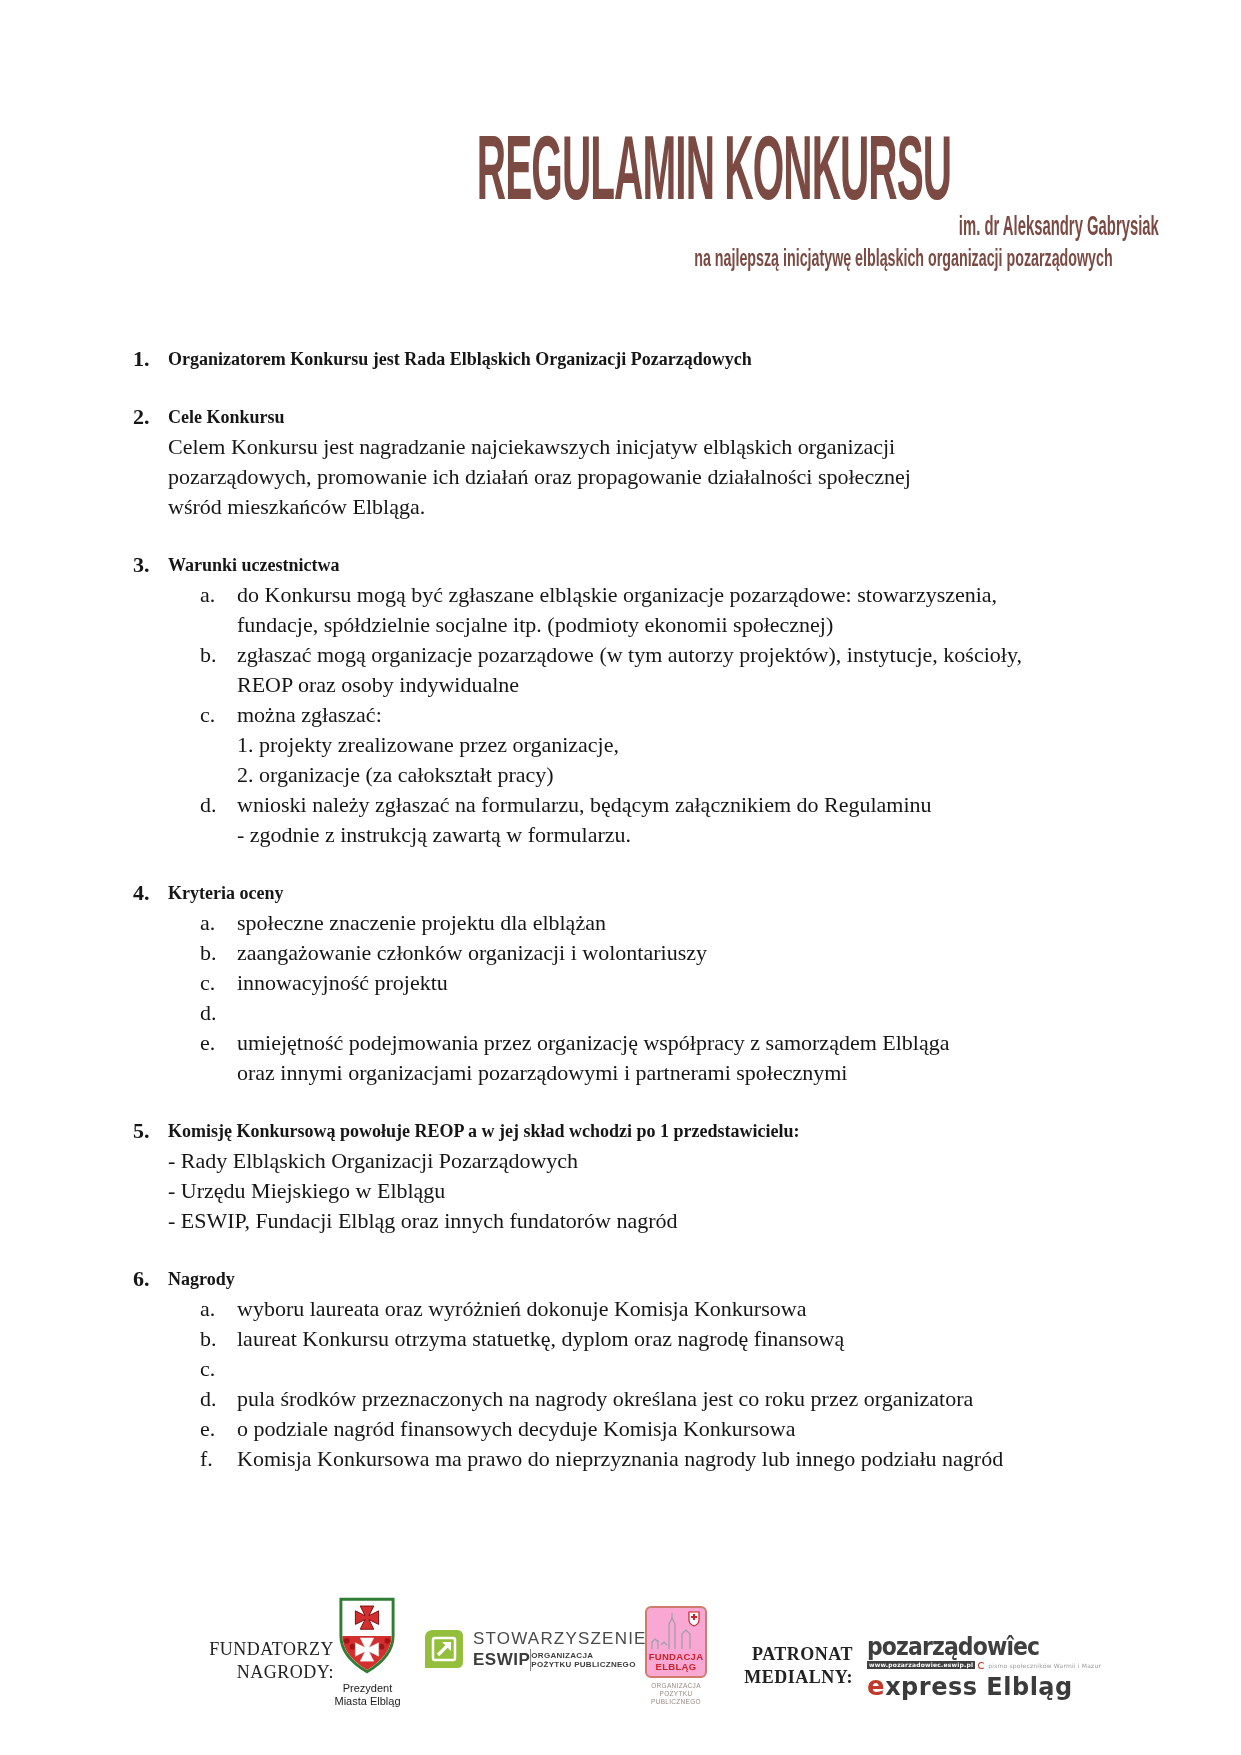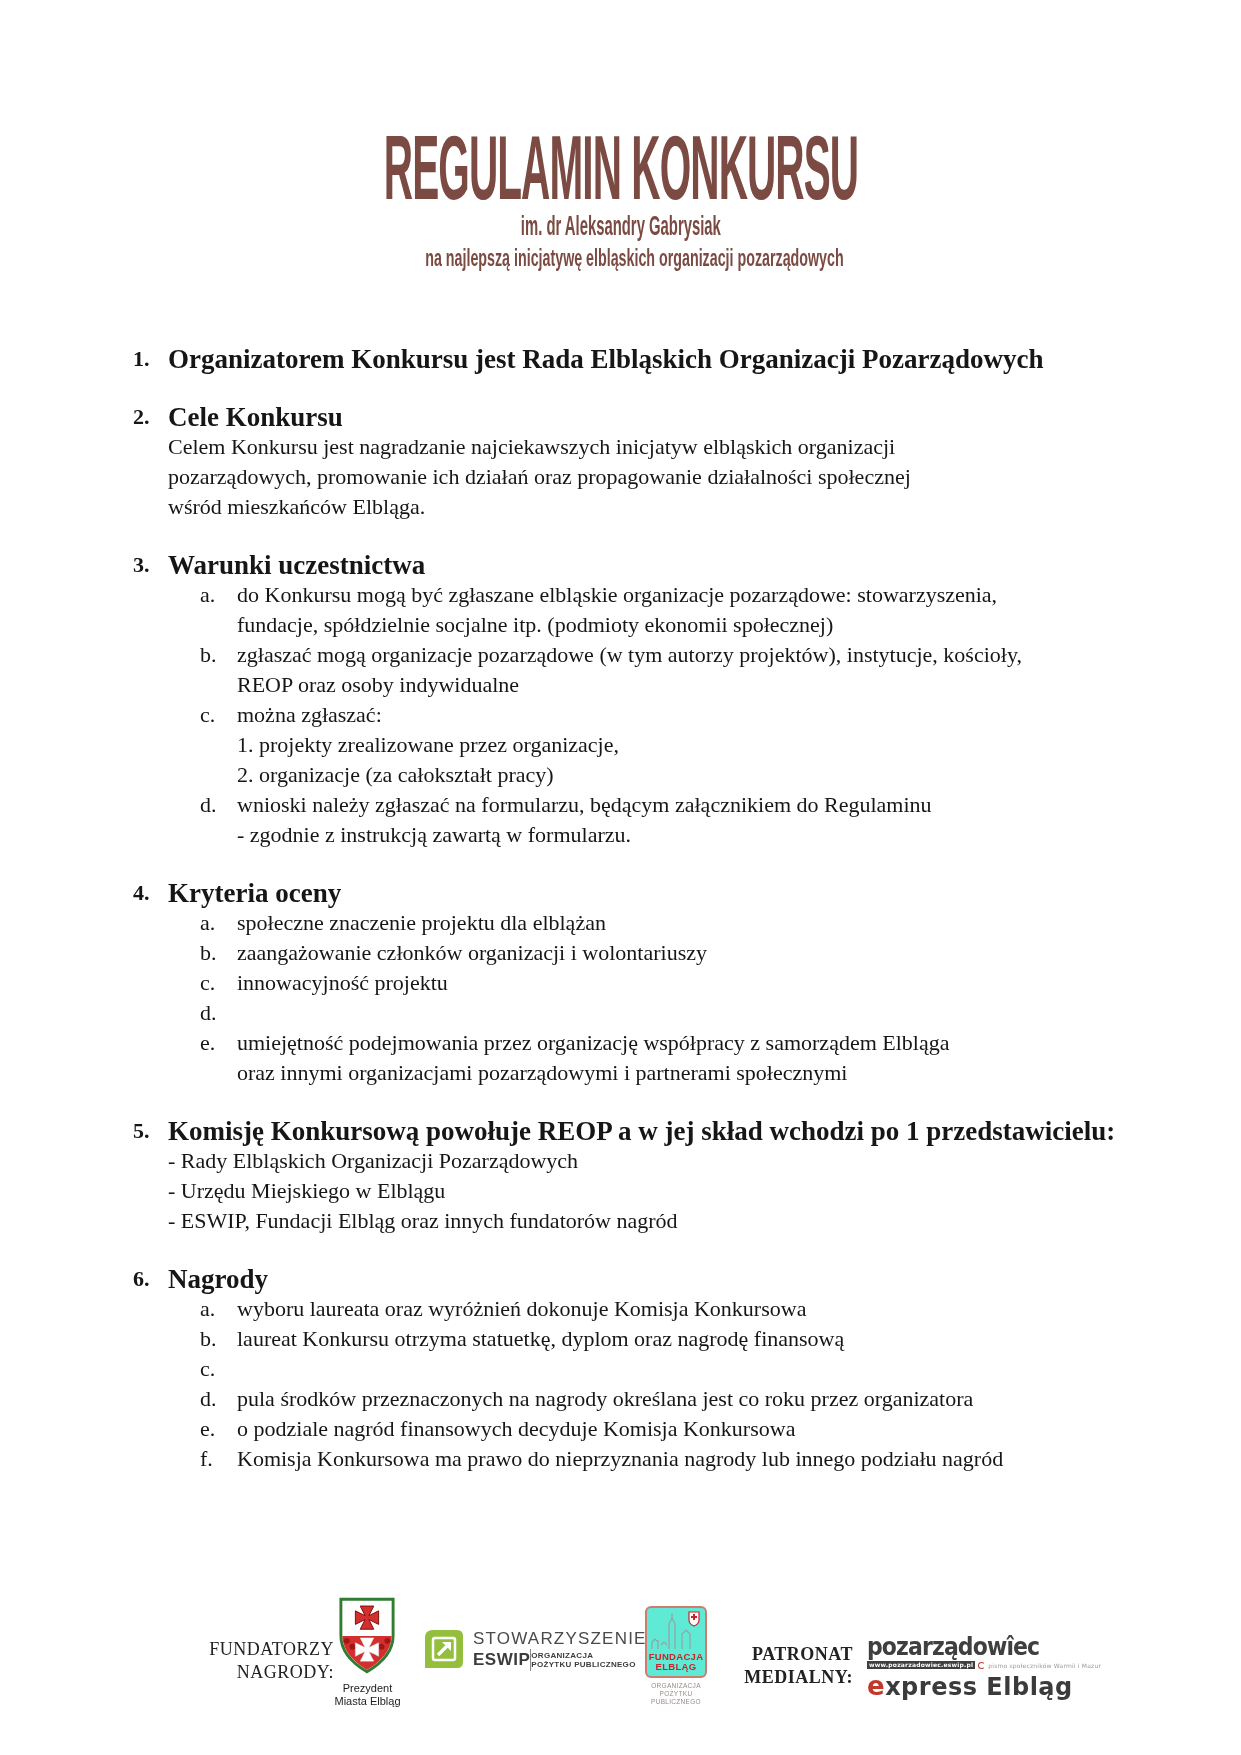--- a/index.html
+++ b/index.html
@@ -5,21 +5,21 @@
   html,body{margin:0;padding:0;background:#ffffff;}
   .page{
     position:relative;
     width:1241px;height:1755px;
     background:#ffffff;
     overflow:hidden;
     font-family:"Liberation Serif", serif;
     color:#161616;
   }
   
-  .doc-title{ text-align:center; }
+  .doc-title{ text-align:right; }
   .title-main{ margin-top:128px; height:82px; line-height:80px; white-space:nowrap; }
   .title-main span{
     display:inline-block;
     font-family:"Liberation Sans", sans-serif;
     font-weight:700; font-size:90px; line-height:80px;
     letter-spacing:-2px;
     transform:scaleX(.45); transform-origin:center;
     color:#7b4a42;
   }
   .title-sub1{ margin-top:2px; height:30px; line-height:28px; white-space:nowrap;}
@@ -36,21 +36,21 @@
     font-family:"Liberation Sans", sans-serif;
     font-weight:700; font-size:23px;
     transform:scaleX(.62); transform-origin:center;
     color:#7b4a42;
   }
   
   #sections{ margin-top:72px; }
   .section{ display:flex; padding-left:133px; margin-bottom:28px; }
   .num{ width:35px; font-weight:700; font-size:22px; line-height:30px; }
   .content{ flex:1; }
-  .heading{ font-weight:700; font-size:27px; line-height:30px; }
+  .heading{ font-weight:700; font-size:18px; line-height:30px; }
   .line{ font-size:22px; line-height:30px; white-space:nowrap; }
   .sub{ display:flex; padding-left:32px; }
   .sub-label{ width:37px; font-size:22px; line-height:30px; }
   
   .footer-label{
     position:absolute; text-align:right;
     font-family:"Liberation Serif", serif;
     font-size:18px; line-height:23px; letter-spacing:.5px; color:#222;
   }
   .caption{
@@ -62,21 +62,21 @@
   .eswip{ position:absolute; left:424px; top:1629px; display:flex; gap:9px;
           font-family:"Liberation Sans", sans-serif; }
   .eswip-text1{ font-size:17px; letter-spacing:1.2px; color:#4a4a4a; line-height:19px;}
   .eswip-row2{ display:flex; align-items:center; gap:0; margin-top:1px;}
   .eswip-name{ font-weight:700; font-size:17px; color:#3c3c3c; letter-spacing:.5px;}
   .eswip-div{ width:1px; height:22px; background:#8a8a8a; }
   .eswip-opp{ font-weight:700; font-size:8px; line-height:9px; color:#3c3c3c; letter-spacing:.3px;}
   .fundacja{ position:absolute; left:645px; top:1606px; width:62px; text-align:center;
              font-family:"Liberation Sans", sans-serif;}
   .fundacja-box{ width:58px; height:68px; border:2px solid #cf7b6e; border-radius:6px;
-                 position:relative; background:#5eead4; }
+                 position:relative; background:#f9a8d4; }
   .fundacja-name{ position:absolute; left:0; right:0; bottom:4px;
                   color:#cc2229; font-weight:700; font-size:9.5px; line-height:10px; letter-spacing:.3px;}
   .fundacja-cap{ margin-top:4px; font-size:6.5px; line-height:8px; color:#9a8a85; letter-spacing:.3px;}
   .pozarz{ position:absolute; left:867px; top:1634px; font-family:"DejaVu Sans", sans-serif; }
   .pozarz-name{ font-weight:700; font-size:25px; line-height:26px; letter-spacing:-1px;
                 color:#3f3f3f; transform:scaleX(.88); transform-origin:left; white-space:nowrap;}
   .pozarz-sub{ display:flex; align-items:center; gap:3px; margin-top:1px; }
   .pozarz-sub .chip{ background:#3f3f3f; color:#fff; font-size:6px; line-height:8px; padding:0 2px;
                      font-weight:700; letter-spacing:.2px;}
   .pozarz-sub .reddot{ width:5px; height:5px; border:1.5px solid #c0392b; border-radius:50%;

